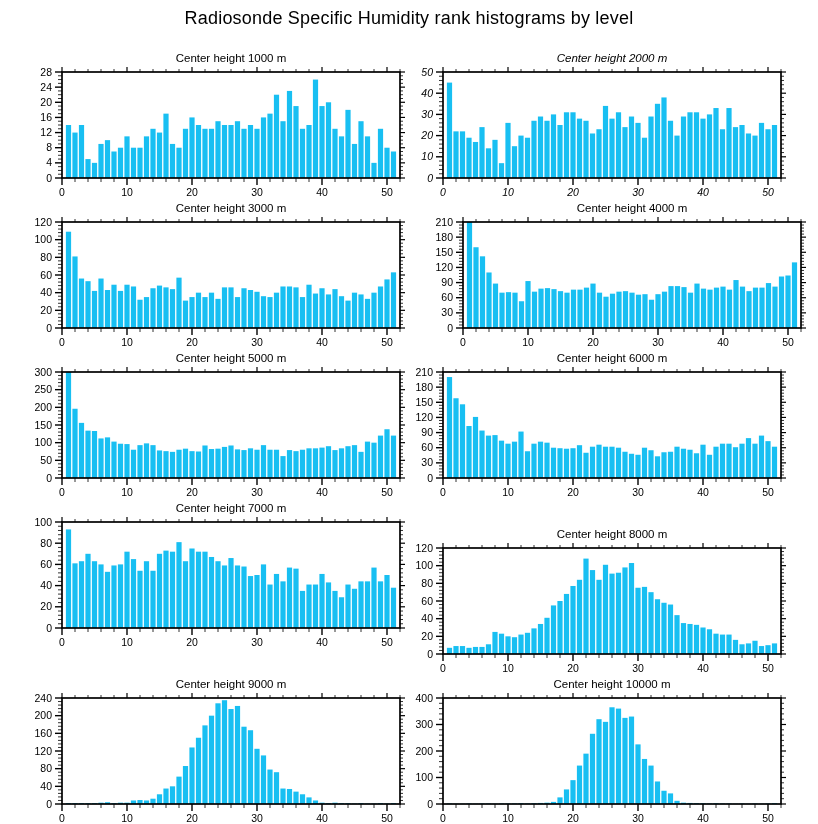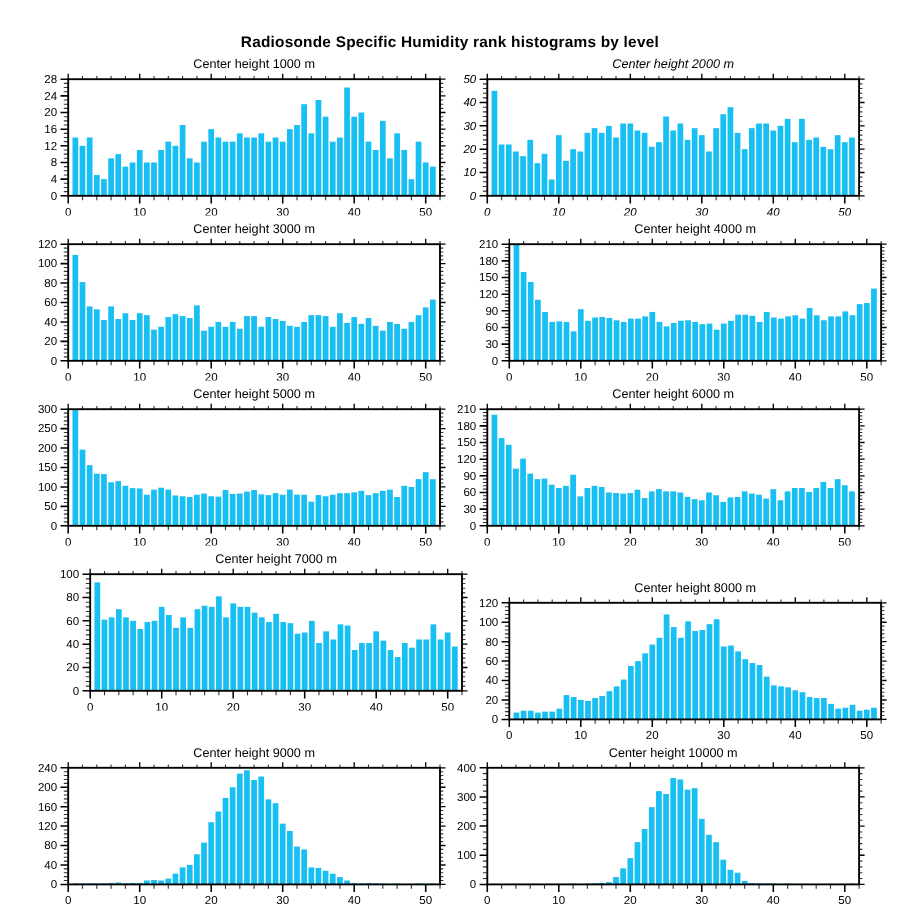--- a/index.html
+++ b/index.html
@@ -1,17 +1,17 @@
 <!DOCTYPE html>
 <html><head>
 <meta charset="utf-8">
 <style>
   html,body{margin:0;padding:0;background:#ffffff;}
   body{width:818px;height:824px;position:relative;font-family:"Liberation Sans","DejaVu Sans",sans-serif;color:#000;}
-  .fig-title{position:absolute;top:8px;left:0;width:818px;text-align:center;font-size:14px;font-weight:bold;letter-spacing:0.2px;margin-top:22px;}
+  .fig-title{position:absolute;top:8px;left:0;width:818px;text-align:center;font-size:18px;font-weight:normal;letter-spacing:0.2px;}
   #panels{position:absolute;top:46px;left:0;width:818px;}
   .prow{display:flex;flex-direction:row;}
   .pcell{width:409px;position:relative;}
   svg{display:block;}
 </style>
 </head>
 <body>
 
 <div class="fig-title">Radiosonde Specific Humidity rank histograms by level</div>
 <div id="panels">
@@ -1151,21 +1151,21 @@
           <line x1="359" y1="132" x2="359" y2="139" stroke="#000000" stroke-width="1.4"></line>
           <line x1="359" y1="21" x2="359" y2="26" stroke="#000000" stroke-width="1.2"></line>
           <text x="359" y="150" font-size="10.5" text-anchor="middle" font-family="&quot;Liberation Sans&quot;,&quot;DejaVu Sans&quot;,sans-serif" fill="#000000" font-weight="normal">50</text>
           <line x1="372" y1="132" x2="372" y2="136" stroke="#333333" stroke-width="1"></line>
           <line x1="372" y1="23" x2="372" y2="26" stroke="#333333" stroke-width="1"></line>
           <rect x="34" y="26" width="338" height="106" fill="none" stroke="#000000" stroke-width="1.7"></rect>
         </svg>
       </div>
     </div>
     <div class="prow">
-      <div class="pcell" style="height: 150px; margin-left: 20px;">
+      <div class="pcell" style="height: 150px;">
         <svg width="409" height="150" viewBox="0 0 409 150">
           <text x="231" y="16" font-size="11.5" text-anchor="middle" font-family="&quot;Liberation Sans&quot;,&quot;DejaVu Sans&quot;,sans-serif" fill="#000000" font-weight="normal">Center height 7000 m</text>
           <g fill="#18bff2">
             <rect x="65.90" y="33.42" width="5.20" height="98.58"></rect>
             <rect x="72.40" y="67.34" width="5.20" height="64.66"></rect>
             <rect x="78.90" y="65.22" width="5.20" height="66.78"></rect>
             <rect x="85.40" y="57.80" width="5.20" height="74.20"></rect>
             <rect x="91.90" y="65.22" width="5.20" height="66.78"></rect>
             <rect x="98.40" y="68.40" width="5.20" height="63.60"></rect>
             <rect x="104.90" y="75.82" width="5.20" height="56.18"></rect>

